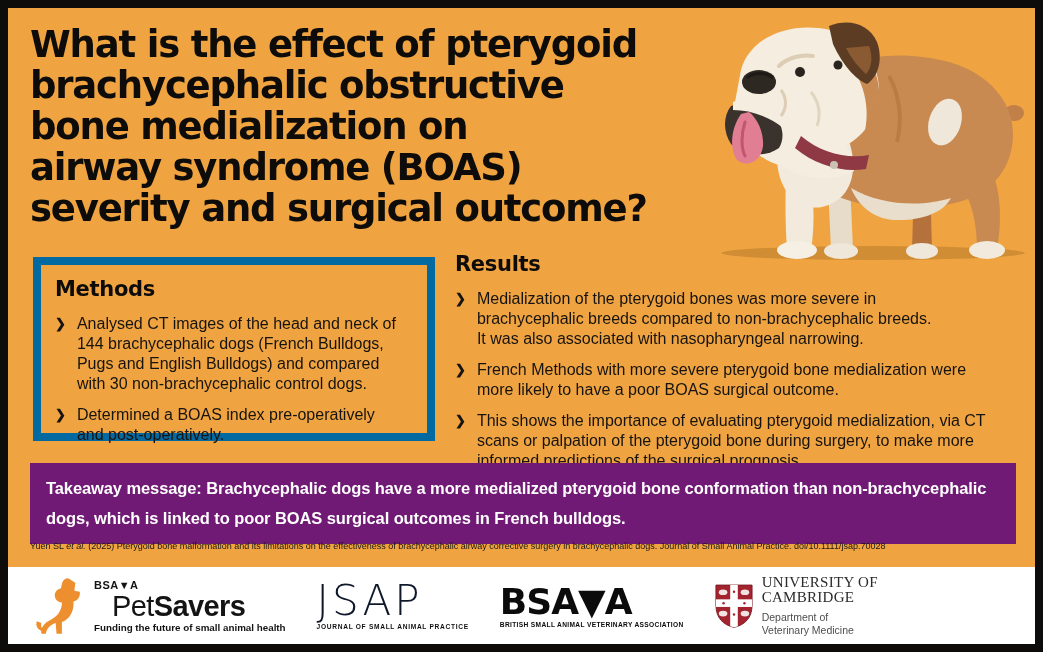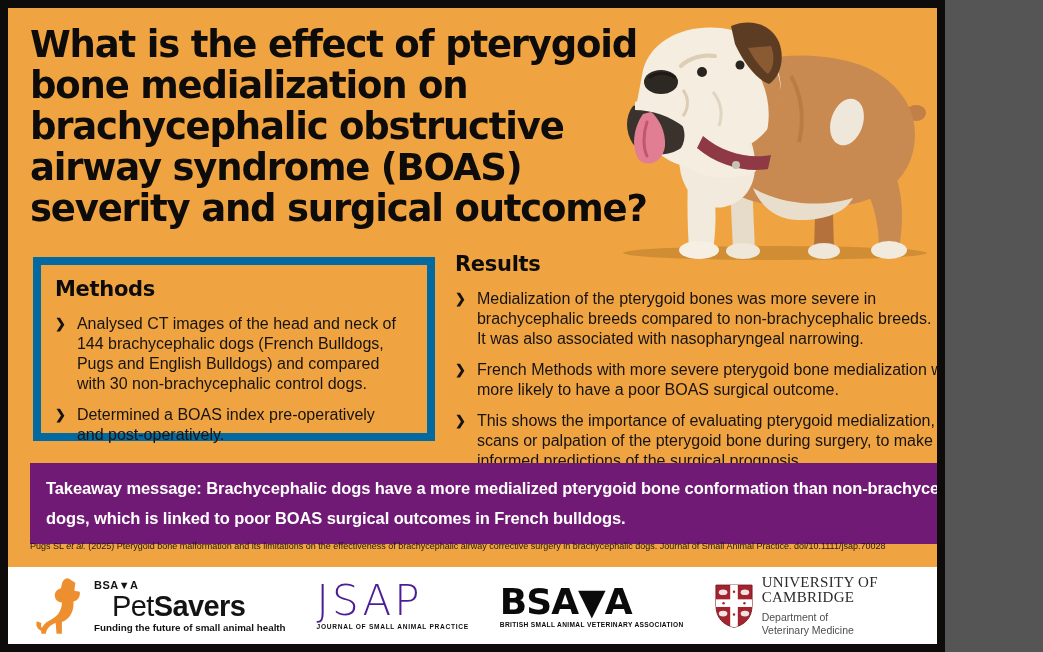--- a/index.html
+++ b/index.html
@@ -1,18 +1,18 @@
 <!DOCTYPE html>
 <html><head>
 <meta charset="utf-8">
 <style>
   html,body { margin:0; padding:0; background:#555; }
   .poster {
     position:relative;
-    width:945px; height:652px;
+    width:1043px; height:652px;
     box-sizing:border-box;
     background:#F0A441;
     border:8px solid #0D0C0A;
     overflow:hidden;
     font-family:"Liberation Sans", sans-serif;
     color:#0D0C0A;
   }
 
   
   .title {
@@ -70,42 +70,42 @@
 
   .ps { gap:8px; }
   .ps svg { width:50px; height:58px; }
   .ps-brand { font-size:11px; font-weight:bold; letter-spacing:0.5px; color:#141414; }
   .ps-name { font-size:29px; line-height:30px; letter-spacing:-0.6px; color:#141414;margin-left:18px; }
   .ps-name .reg { font-weight:normal; }
   .ps-name .bld { font-weight:bold; }
   .ps-tag { font-size:9.8px; font-weight:bold; color:#141414; margin-top:1px; }
 
   .jsap { display:block; }
-  .jsap-name { font-family:"DejaVu Sans", sans-serif; font-weight:200; font-size:42px; line-height:40px; letter-spacing:3px; color:#4c1d95; }
+  .jsap-name { font-family:"DejaVu Sans", sans-serif; font-weight:200; font-size:42px; line-height:40px; letter-spacing:3px; color:#0f172a; }
   .jsap-sub { font-size:6.6px; font-weight:bold; letter-spacing:0.7px; color:#101010; margin-top:2px; }
 
   .bsv { display:block; }
   .bsv-name { font-family:"DejaVu Sans", sans-serif; font-weight:bold; font-size:36px; line-height:36px; letter-spacing:-1px; color:#0B0B0B; }
   .bsv-sub { font-size:6.6px; font-weight:bold; letter-spacing:0.35px; color:#0B0B0B; margin-top:1px; }
 
   .cam { gap:9px; }
   .cam svg { width:38px; height:44px; }
   .cam-name { font-family:"Liberation Serif", serif; font-weight:normal; font-size:15px; line-height:15px; letter-spacing:0.3px; color:#2B2B2B; }
   .cam-dept { font-size:10.5px; line-height:12.5px; color:#4E4E4E; margin-top:6px; }
 </style>
 </head>
 <body>
 
 <div class="poster">
 
   <div class="title">
 
   <div class="tline">What is the effect of pterygoid</div>
+      <div class="tline">brachycephalic obstructive</div>
       <div class="tline">bone medialization on</div>
-      <div class="tline">brachycephalic obstructive</div>
       <div class="tline">airway syndrome (BOAS)</div>
       <div class="tline">severity and surgical outcome?</div>
     </div>
 
   <div class="dog-wrap">
     <svg viewBox="0 0 352 252">
 
       <ellipse cx="190" cy="243" rx="152" ry="7" fill="#8a5a14" opacity="0.30"></ellipse>
 
       <ellipse cx="331" cy="103" rx="10" ry="8" fill="#C08048"></ellipse>
@@ -206,21 +206,21 @@
           <span class="btext">This shows the importance of evaluating pterygoid medialization, via CT
 scans or palpation of the pterygoid bone during surgery, to make more
 informed predictions of the surgical prognosis.</span>
         </li>
       </ul>
   </section>
 
   <div class="takeaway">Takeaway message: Brachycephalic dogs have a more medialized pterygoid bone conformation than non-brachycephalic
 dogs, which is linked to poor BOAS surgical outcomes in French bulldogs.</div>
 
-  <div class="citation"><span>Pugs SL </span><i>et al.</i><span> (2025) Pterygoid bone malformation and its limitations on the effectiveness of brachycephalic airway corrective surgery in brachycephalic dogs. Journal of Small Animal Practice. doi/10.1111/jsap.70028</span></div>
+  <div class="citation"><span>Yuen SL </span><i>et al.</i><span> (2025) Pterygoid bone malformation and its limitations on the effectiveness of brachycephalic airway corrective surgery in brachycephalic dogs. Journal of Small Animal Practice. doi/10.1111/jsap.70028</span></div>
 
   <footer class="footer">
 
     <div class="logo ps">
       <svg viewBox="0 0 56 64">
         <g fill="#EE8F2F">
           <path d="M36 1 C33 1 30 3 29 7 L28 12 C24 13 21 16 21 20 C21 25 25 28 29 28 C29 36 25 43 17 47 C9 51 5 56 6 63 L11 63 C12 57 16 53 22 51 L23 63 L29 63 L29 50 C37 47 42 39 42 30 L42 27 C47 26 50 21 49 16 L43 15 L44 6 Z"></path>
           <path d="M7 60 C2 59 -1 54 1 49 L6 51 C5 54 6 57 9 59 Z"></path>
         </g>
       </svg>

